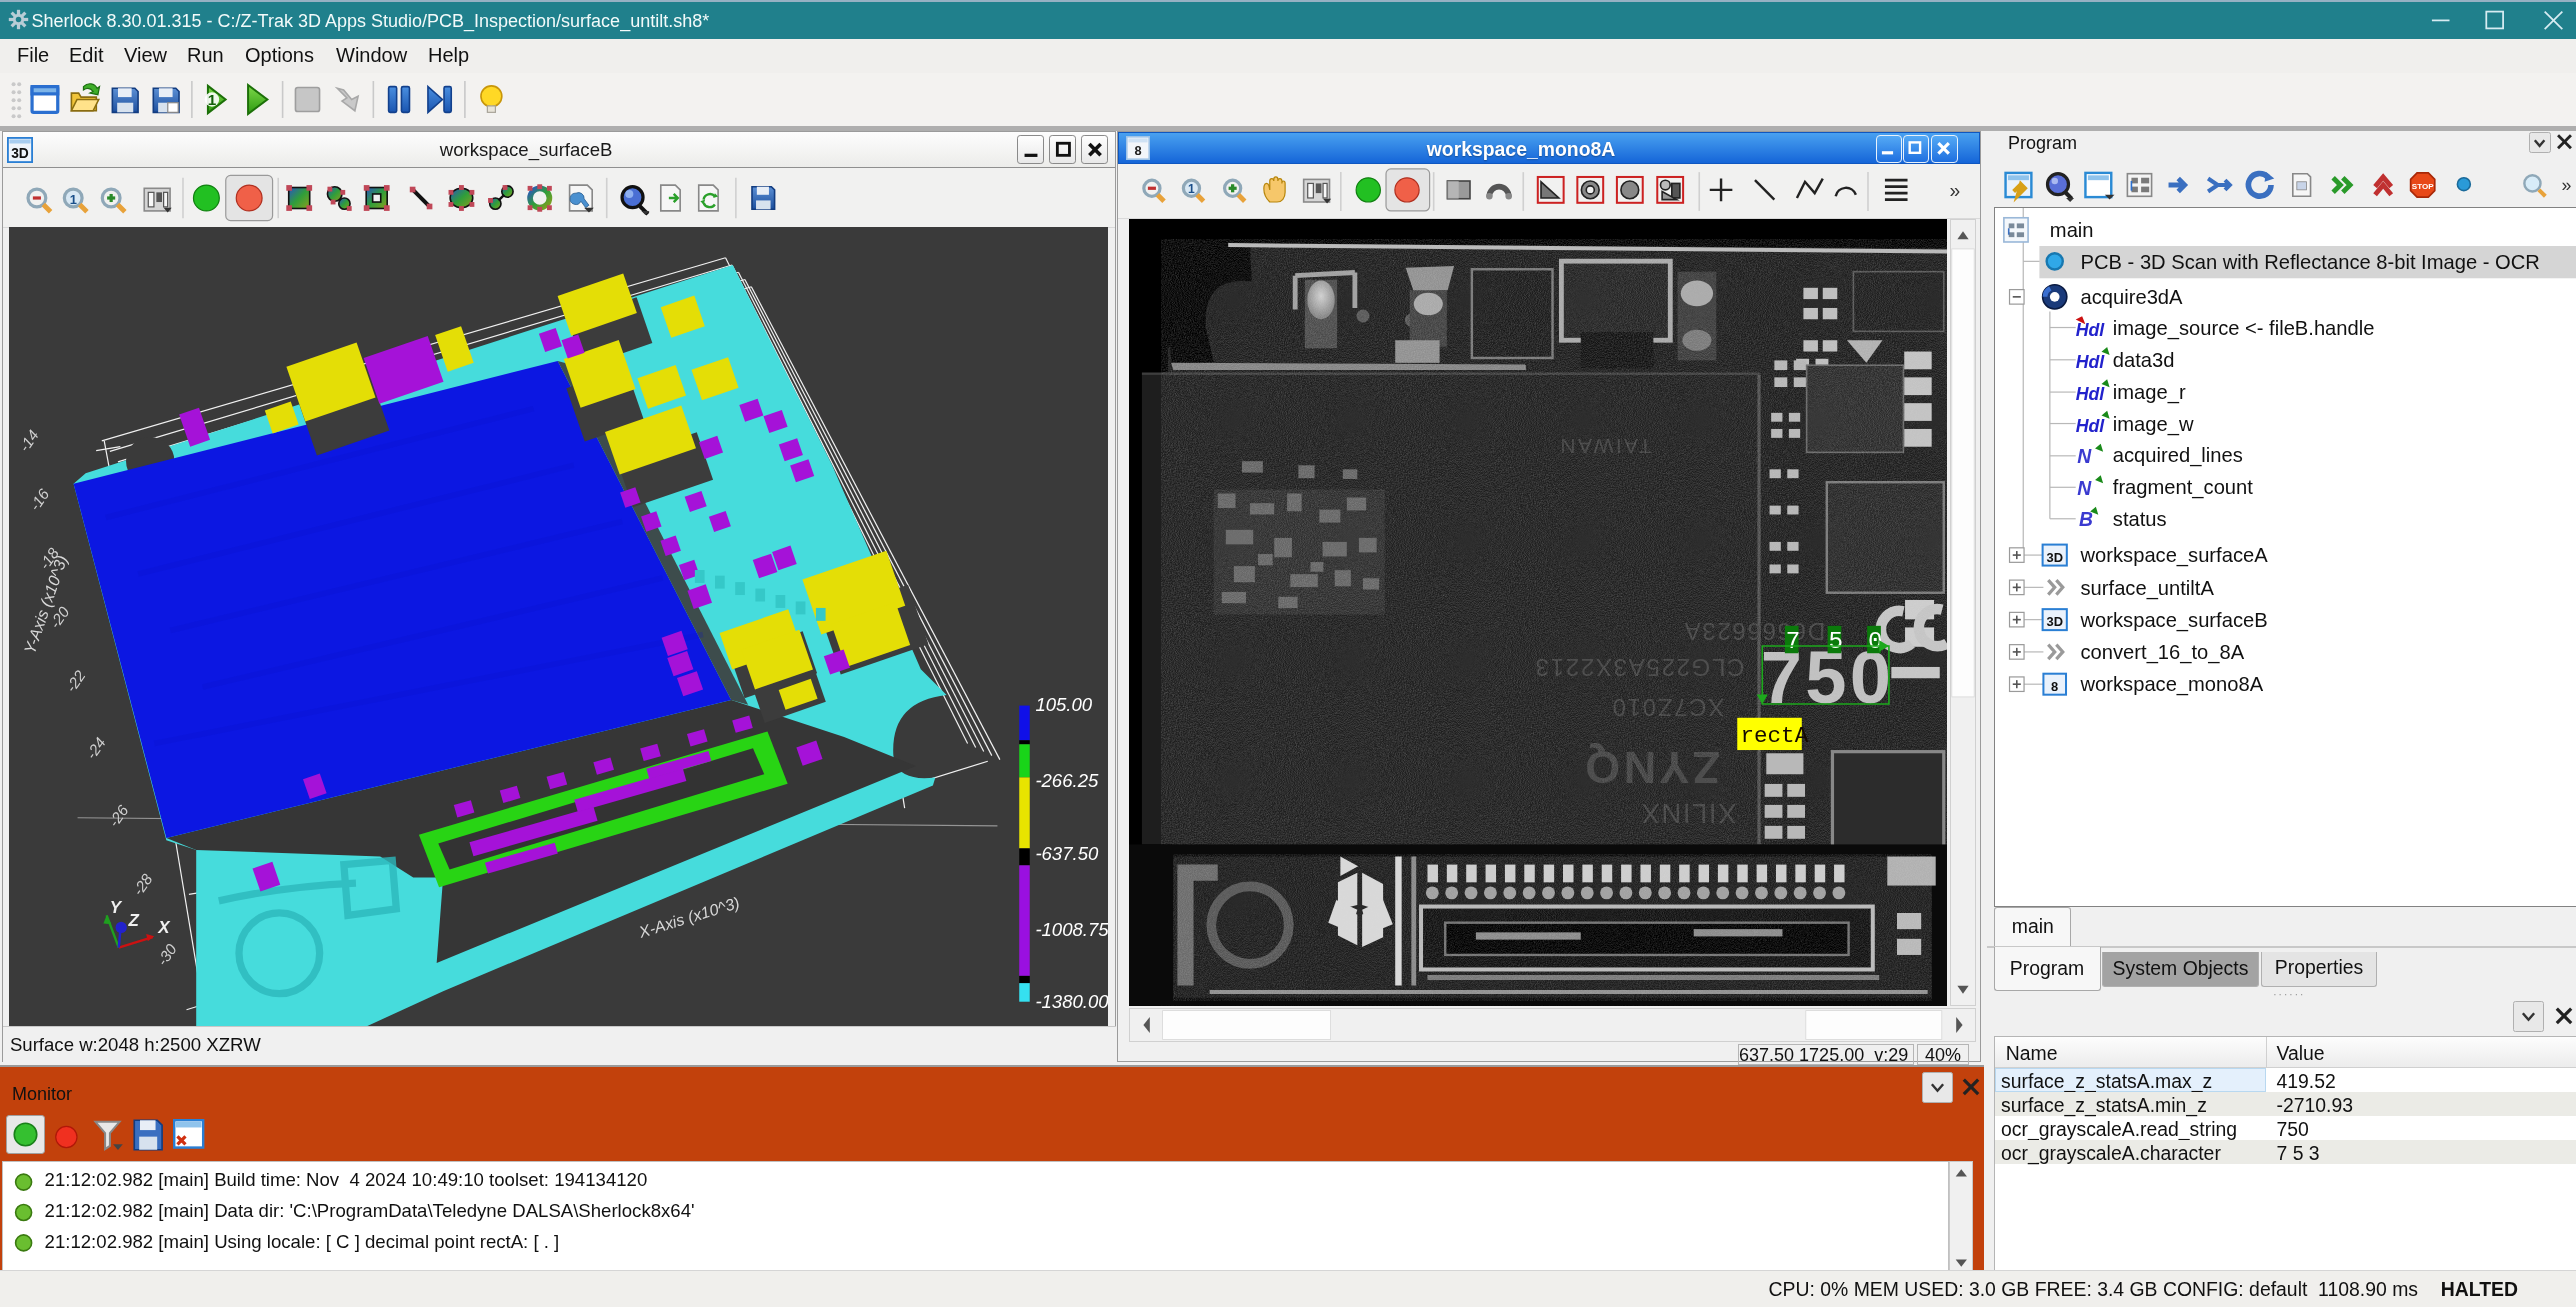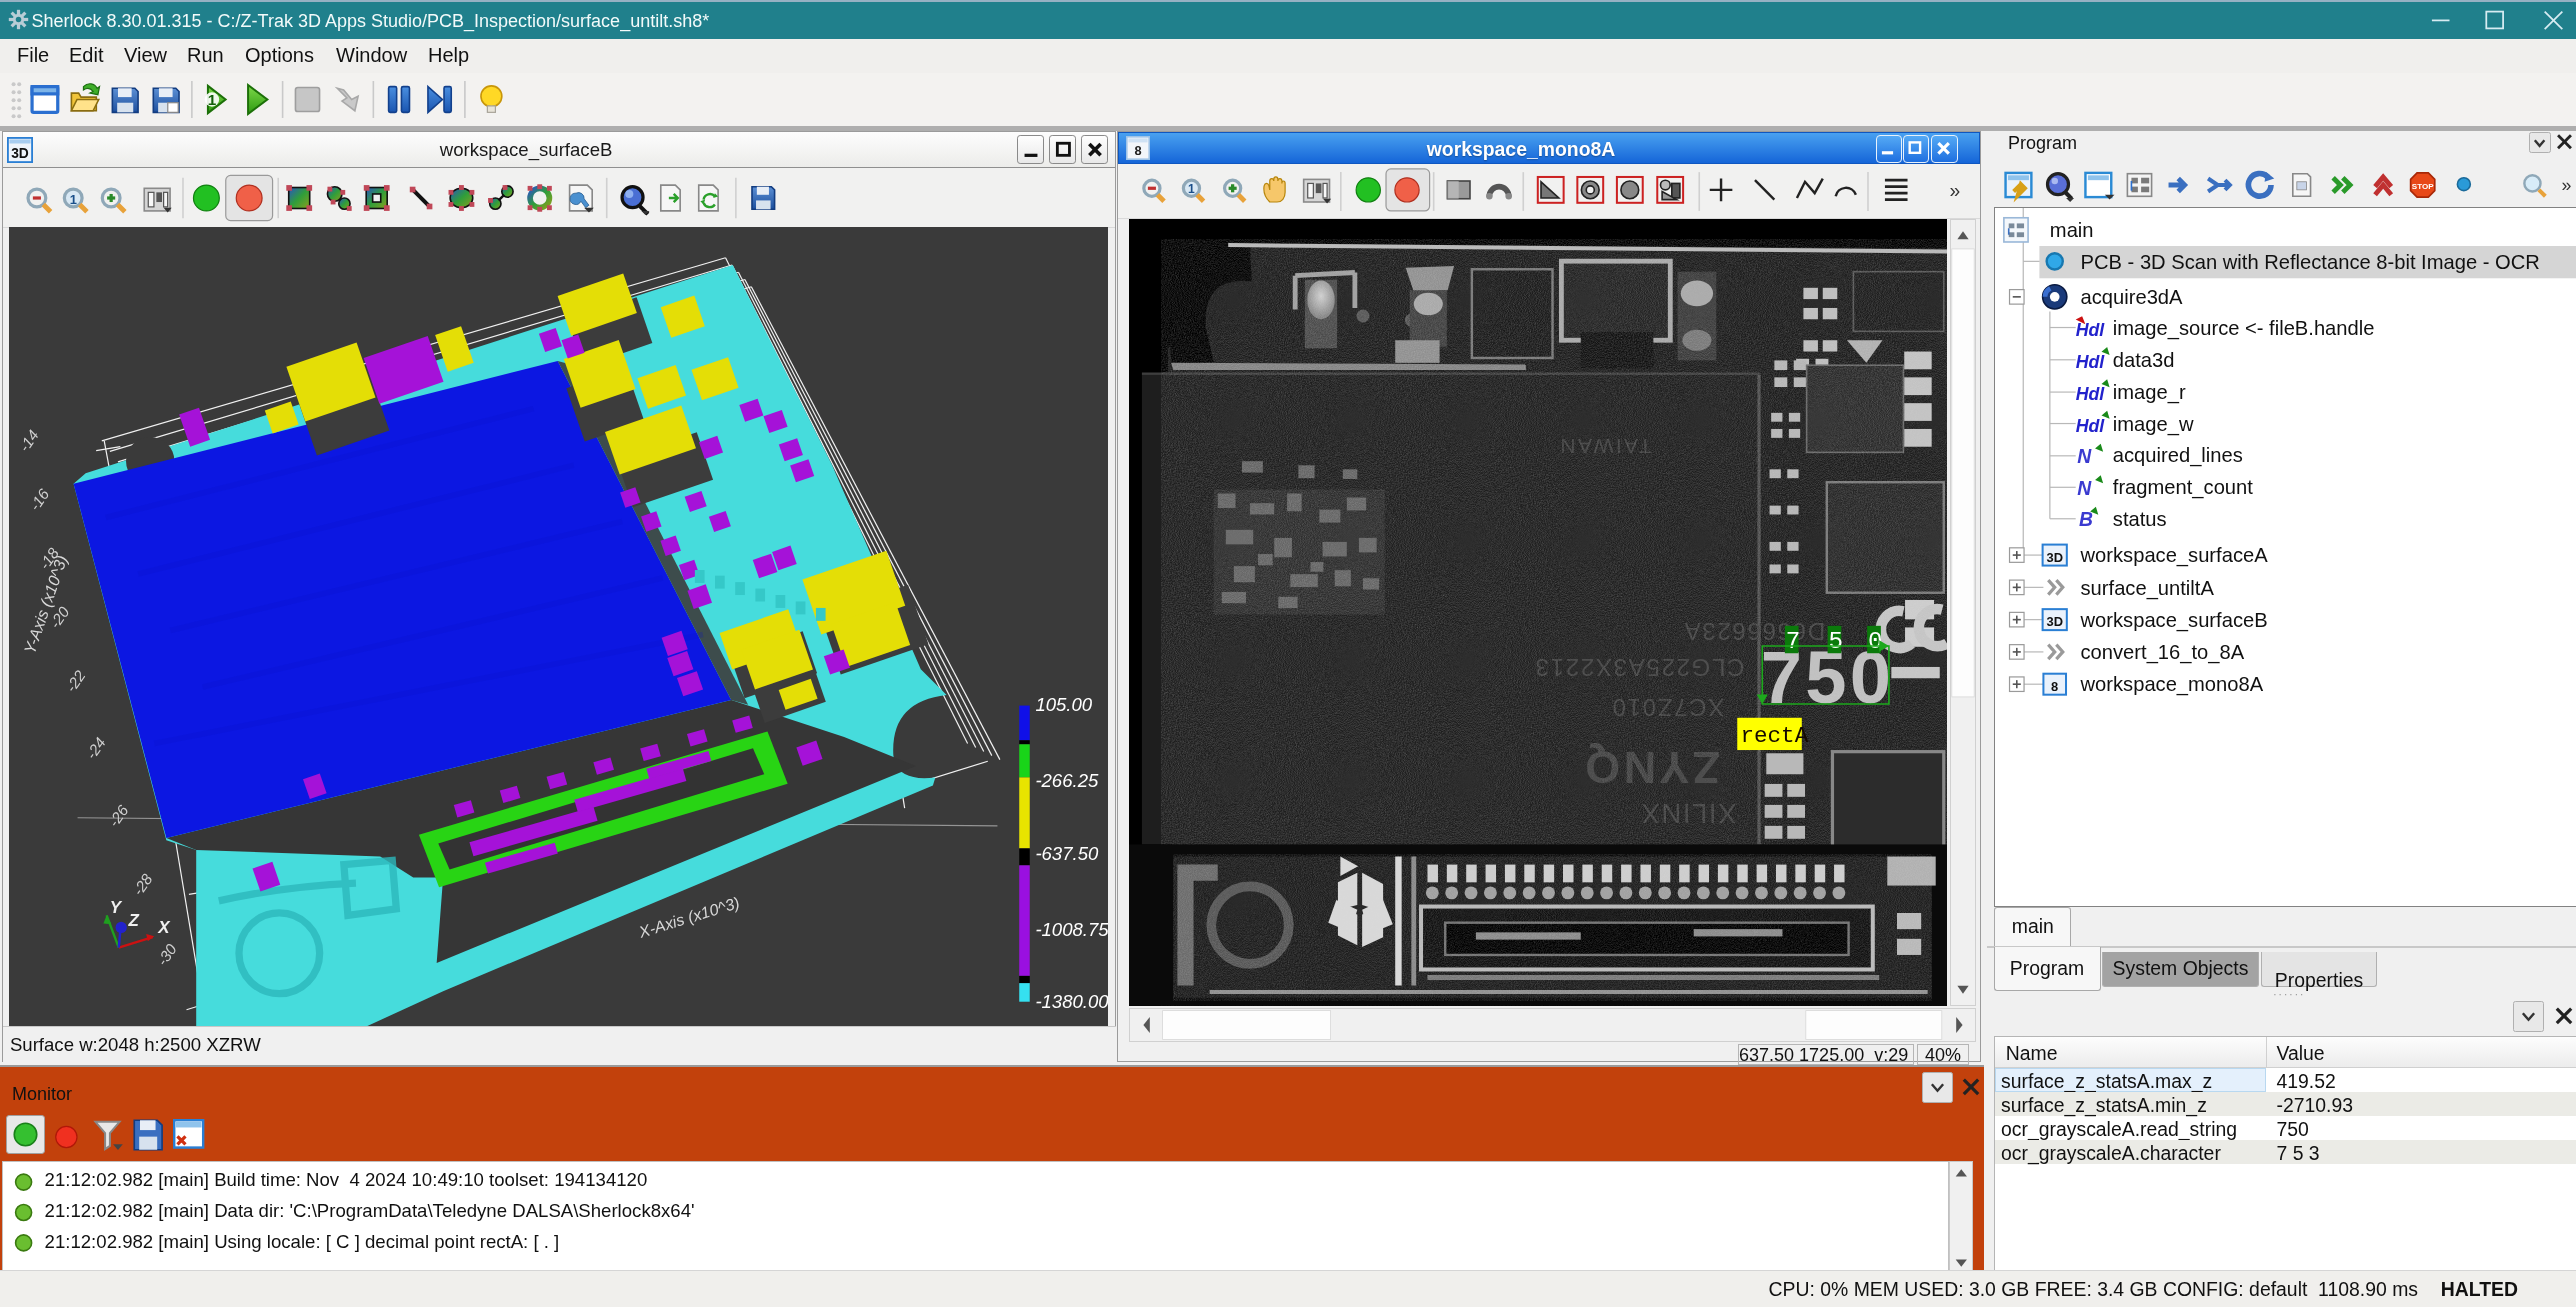--- a/index.html
+++ b/index.html
@@ -1052,21 +1052,21 @@
     <div style="text-align:center;font-size:19.4px;color:#111;margin-top:7.3px">main</div>
   </div>
   <div class="abs" style="left:0px;top:815px;width:589px;height:1.6px;background:#c8c8c8"></div>
   <div class="abs" style="left:6.5px;top:816px;width:107px;height:44px;background:#f7f7f7;border:0.8px solid #a8a8a8;border-top:none;border-radius:0 0 3.2px 3.2px;z-index:3">
     <div style="text-align:center;font-size:19.4px;color:#111;margin-top:9.7px">Program</div>
   </div>
   <div class="abs" style="left:115px;top:821px;width:157px;height:35px;background:#a3a3a3;border:0.8px solid #b0b0b0;border-top:none;border-radius:0 0 3.2px 3.2px">
     <div style="text-align:center;font-size:19.4px;color:#111;margin-top:4.8px">System Objects</div>
   </div>
   <div class="abs" style="left:274px;top:821px;width:116px;height:35px;background:#e4e4e4;border:0.8px solid #b0b0b0;border-top:none;border-radius:0 0 3.2px 3.2px">
-    <div style="text-align:center;font-size:19.4px;color:#111;margin-top:17px">Properties</div>
+    <div style="text-align:center;font-size:19.4px;color:#111;margin-top:4px">Properties</div>
   </div>
   <div class="abs" style="left:286px;top:857px;width:32px;height:4.8px;color:#999;font-size:11.3px;letter-spacing:1.6px">······</div>
   <div class="abs" style="left:20px;top:828px;font-size:18px;color:#be185d">Watch</div>
   <div class="abs" style="left:526px;top:870px;width:31px;height:31px;border:0.8px solid #b0b0b0;border-radius:2.4px;background:#e8e8e8"><svg width="29" height="29" viewBox="0 0 36 36">
         <path d="M11,14 l7,8 l7,-8" fill="none" stroke="#333" stroke-width="3"></path>
       </svg></div>
   <svg class="abs" style="left:565px;top:872px" width="24" height="27.4" viewBox="0 0 30 34">
       <g stroke="#222" stroke-width="4">
         <line x1="6" y1="7" x2="24" y2="25"></line>
         <line x1="24" y1="7" x2="6" y2="25"></line>

